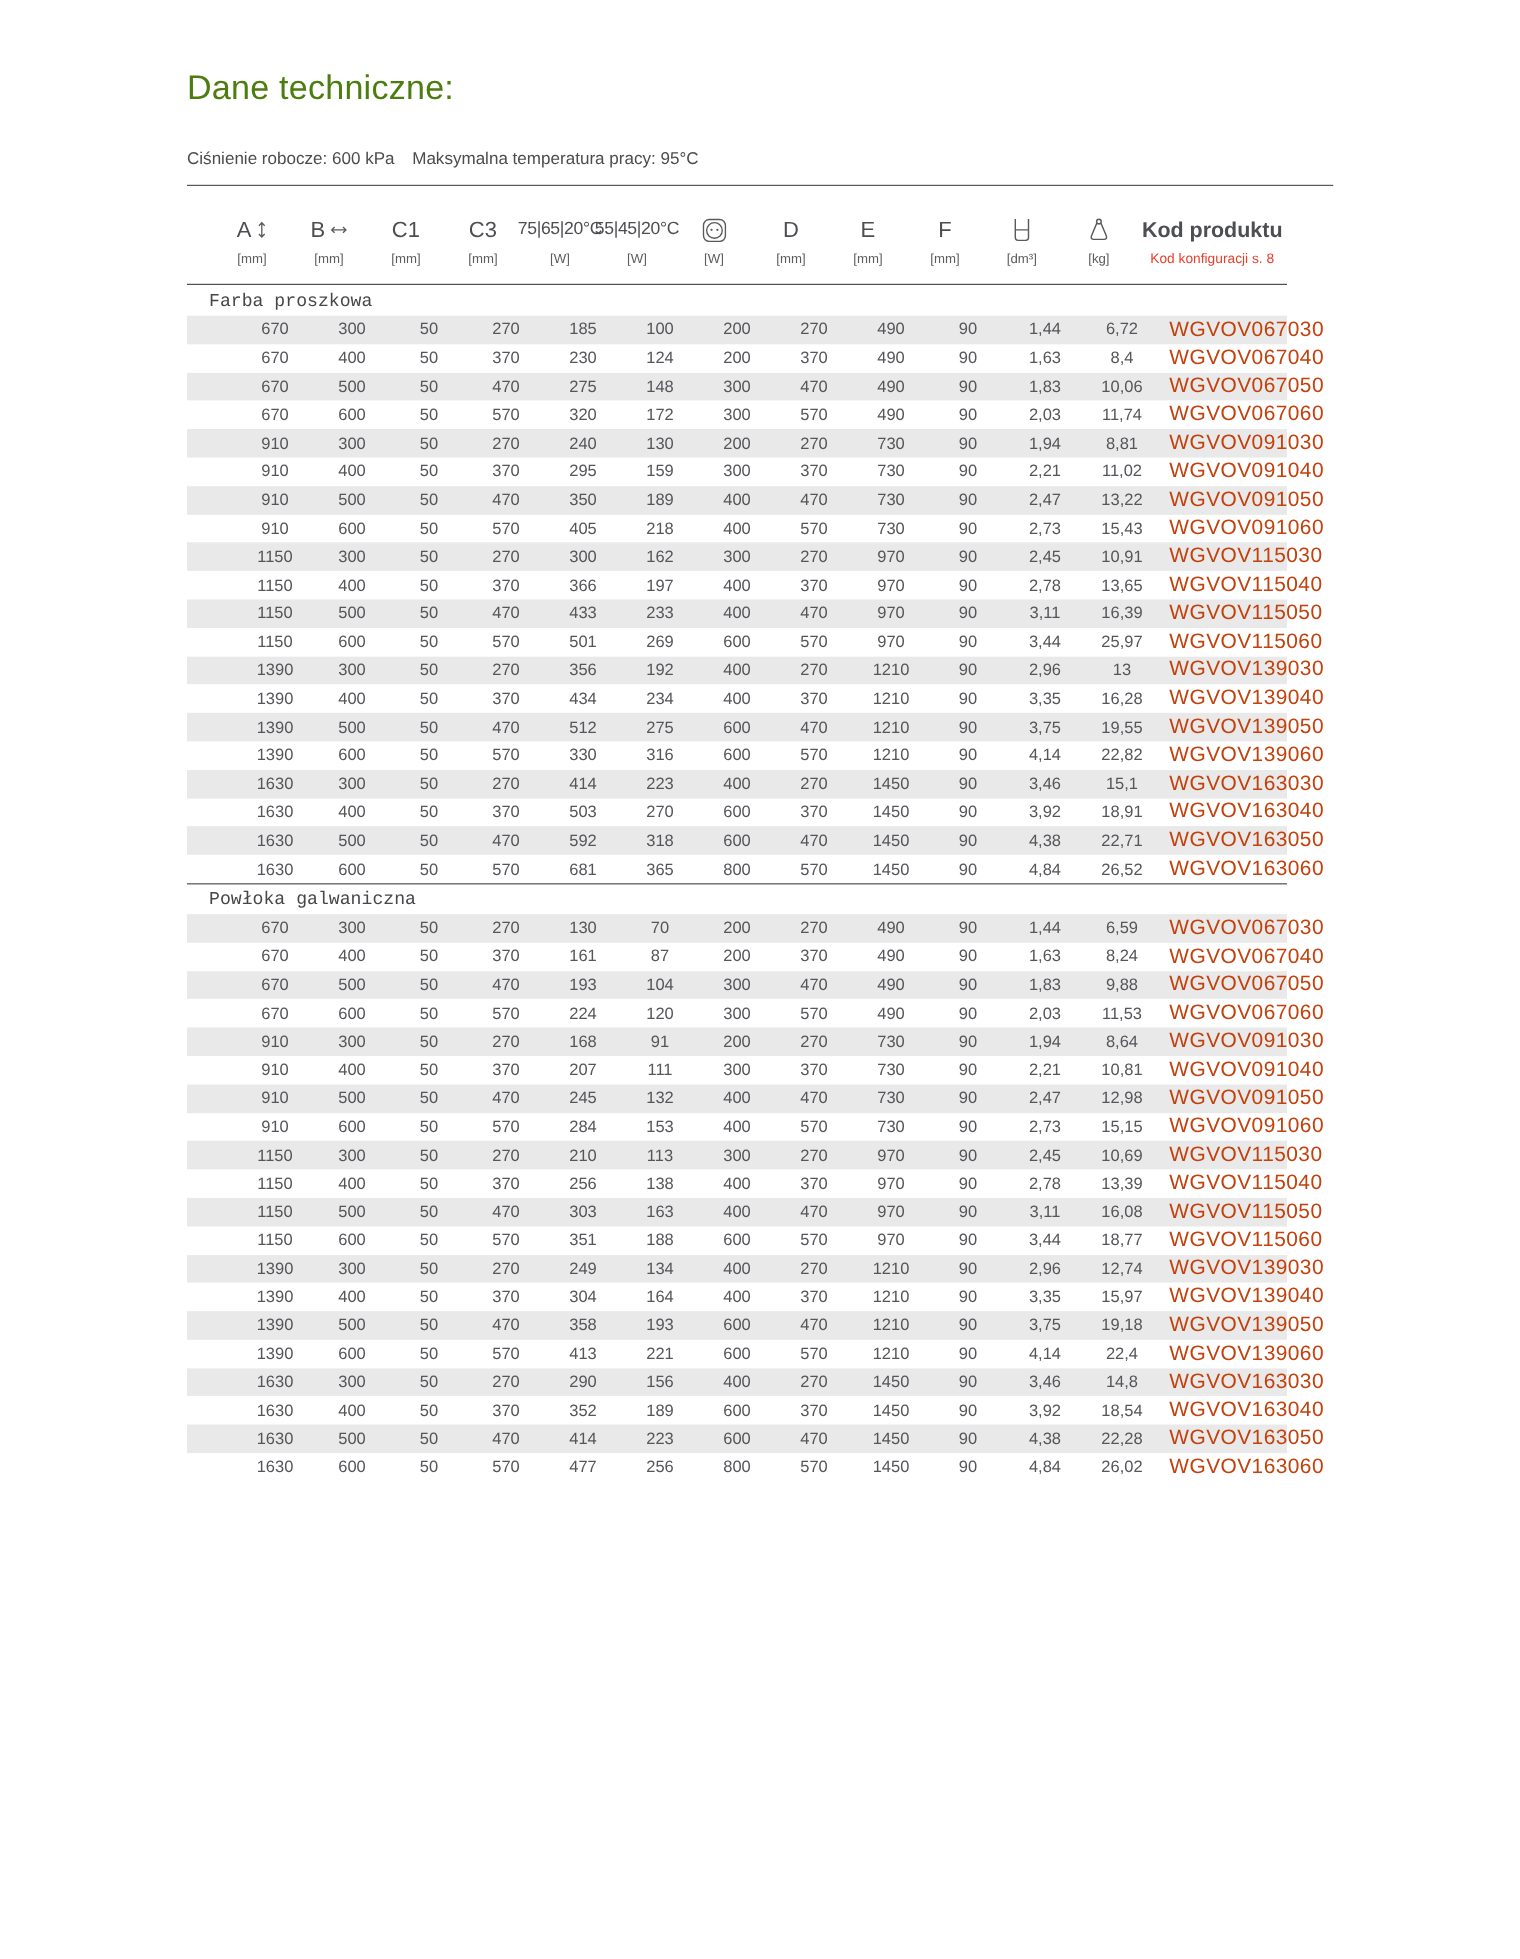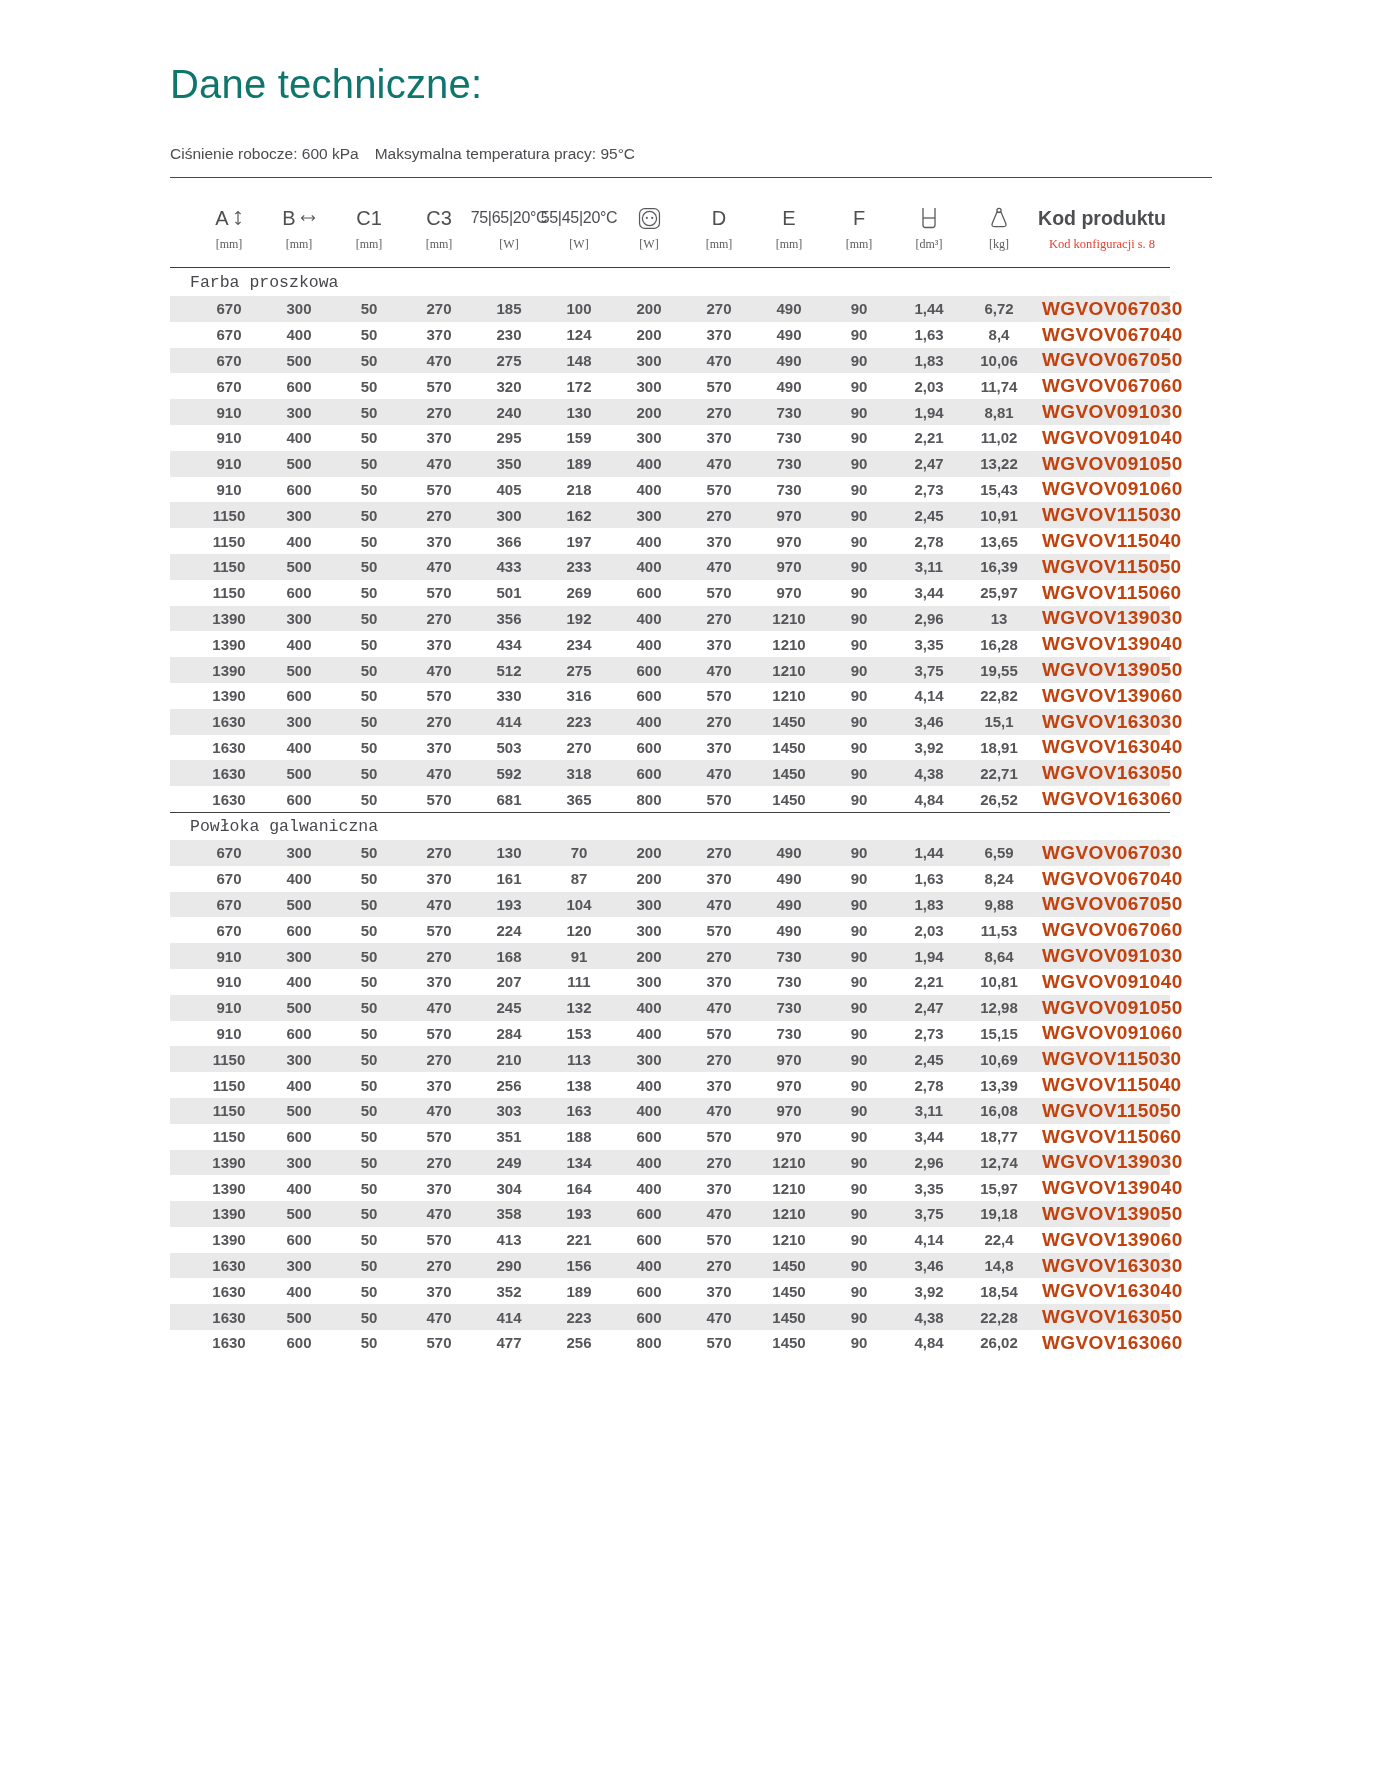--- a/index.html
+++ b/index.html
@@ -1,48 +1,48 @@
 <!DOCTYPE html>
 <html><head>
 <meta charset="utf-8">
 <style>
   * { margin:0; padding:0; box-sizing:border-box; }
   html,body { background:#ffffff; }
   body { font-family:"Liberation Sans","DejaVu Sans",sans-serif; }
   .page { position:relative; width:1382px; height:1781px; background:#fff; overflow:hidden; }
   .content { margin-left:170px; padding-top:62px; width:1042px; }
 
-  .page-title { font-size:40px; font-weight:300; color:#0f766e; letter-spacing:.2px; }
+  .page-title { font-size:31px; font-weight:300; color:#4d7c0f; letter-spacing:.2px; }
 
   .specs { display:flex; gap:16px; margin-top:38px; font-size:15.5px; color:#4b4c4f; font-weight:300; }
 
   .top-rule { width:1042px; height:0; border-top:1.5px solid #47484b; margin-top:14px; }
 
   .data-table { width:1000px; color:#55565a; }
 
   .grid-row { display:grid; grid-template-columns:24px repeat(12,70px) 136px; align-items:center; }
 
   .thead { padding-top:24px; padding-bottom:14px; border-bottom:1.5px solid #3c3d40; }
   .hcell { text-align:center; }
   .hcell .sym { font-size:20px; color:#4d4e52; font-weight:300; height:32px;
                 display:flex; align-items:center; justify-content:center; gap:4px; }
   .hcell .sym.small { font-size:16px; letter-spacing:-0.3px; }
-  .hcell .unit { font-size:12px; color:#5b5c5f; margin-top:3px; height:16px;font-family:Liberation Serif, serif; }
+  .hcell .unit { font-size:12px; color:#5b5c5f; margin-top:3px; height:16px; }
   .hcell.product .sym { font-size:19.5px;font-weight:bold; }
   .hcell.product .unit { font-size:12.5px; }
   .red { color:#e8402d !important; }
 
   .icon { display:inline-block; vertical-align:middle; }
   .icon svg { display:block; }
 
   .section-row { height:28px; display:flex; align-items:center; border-top:1.5px solid #3f4043; }
   .section-row.first { border-top:none; }
   .section-label { padding-left:20px; font-size:16.5px; color:#46474b; font-weight:300;font-family:Liberation Mono, monospace; }
 
-  .row { height:25.8px; font-size:15px; font-weight:700; }
+  .row { height:25.8px; font-size:15px; font-weight:400;padding-left:21px; }
   .row.striped { background:#e9e9e9; }
   .cell { text-align:center; white-space:nowrap; }
   .cell.code { text-align:left; padding-left:8px; letter-spacing:.4px; font-size:19px; color:#c2410c; }
 </style>
 </head>
 <body>
 
 <div class="page">
   <div class="content">
 

